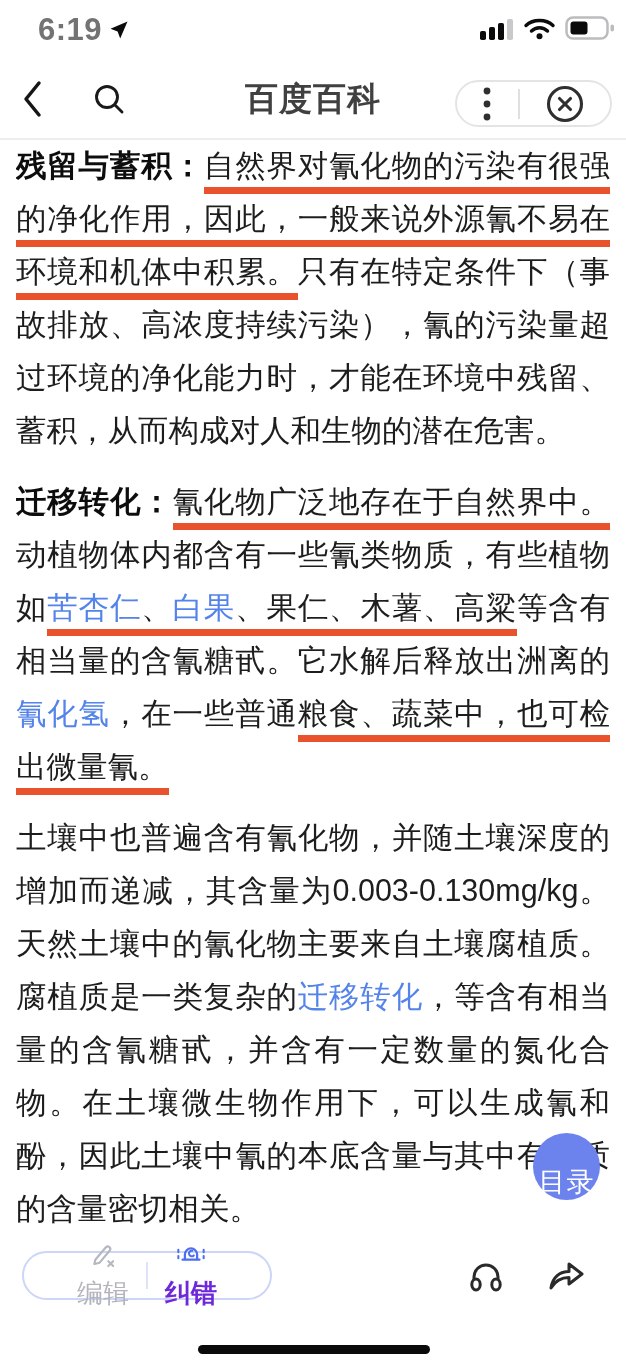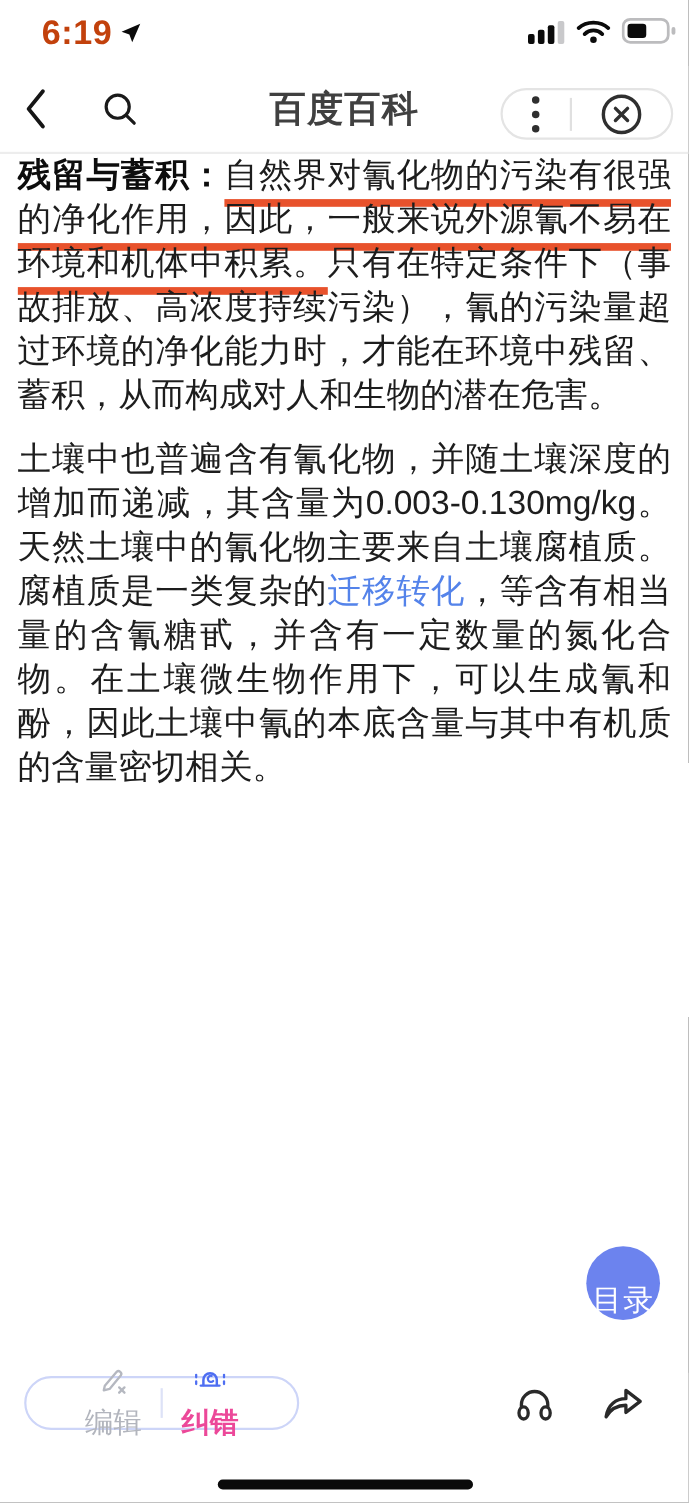--- a/index.html
+++ b/index.html
@@ -1,55 +1,55 @@
 <!DOCTYPE html>
 <html><head>
 <meta charset="utf-8">
 <style>
   html,body{margin:0;padding:0;background:#888;}
   .phone{position:relative;width:626px;height:1366px;background:#fff;overflow:hidden;
          font-family:"Liberation Sans","DejaVu Sans",sans-serif;}
 
   
   .statusbar{position:absolute;top:0;left:0;right:0;height:60px;}
-  .sb-time{position:absolute;left:38px;top:12px;font-size:31px;font-weight:700;color:#c2410c;
+  .sb-time{position:absolute;left:38px;top:12px;font-size:31px;font-weight:700;color:#737373;
            letter-spacing:.5px;display:flex;align-items:center;gap:7px;}
   .sb-right{position:absolute;right:11px;top:16px;display:flex;align-items:center;gap:9px;}
 
   
   .navbar{position:absolute;top:60px;left:0;right:0;height:78px;border-bottom:2px solid #ededed;background:#fff;}
   .nav-title{position:absolute;left:0;right:0;top:0;height:78px;display:flex;align-items:center;justify-content:center;
              font-size:33px;font-weight:700;color:#404040;letter-spacing:1px;}
   .nav-back{position:absolute;left:22px;top:20px;width:22px;height:38px;}
   .nav-search{position:absolute;left:92px;top:22px;width:36px;height:36px;}
   .nav-capsule{position:absolute;right:14px;top:20px;width:157px;height:47px;border:2px solid #e4e4e4;
                border-radius:25px;box-sizing:border-box;display:flex;align-items:center;justify-content:space-evenly;background:#fff;}
   .cap-div{width:2px;height:30px;background:#e0e0e0;}
 
   
   .article{position:absolute;left:16px;width:594px;top:139px;height:1109px;overflow:hidden;
-           font-size:30.5px;line-height:40px;color:#1d1d1d;text-align:justify;}
+           font-size:30.5px;line-height:53px;color:#1d1d1d;text-align:justify;}
   .article p{margin:0 0 18px 0;}
   .seg-bold{font-weight:700;color:#0d0d0d;}
   .seg-u{border-bottom:7px solid #e8522c;padding-bottom:5px;
          -webkit-box-decoration-break:clone;box-decoration-break:clone;}
   .seg-link{color:#5483ea;}
 
   
   .toc-fab{position:absolute;left:533px;top:1133px;width:67px;height:67px;border-radius:50%;
            background:#6c83ee;color:#fff;font-size:27px;display:flex;align-items:flex-end;justify-content:center;
            letter-spacing:1px;cursor:pointer;}
 
   
   .footer{position:absolute;left:0;right:0;bottom:0;height:118px;background:#fff;}
   .edit-capsule{position:absolute;left:22px;top:3px;width:250px;height:49px;border:2px solid #cdd5f8;
                 border-radius:26px;box-sizing:border-box;display:flex;align-items:center;justify-content:center;background:#fff;}
   .ec-item{display:flex;align-items:center;gap:8px;flex-direction:column;}
   .ec-edit{color:#b2b5bd;font-size:26px;}
-  .ec-correct{color:#ec4899;font-size:26px;font-weight:600;}
+  .ec-correct{color:#6d28d9;font-size:26px;font-weight:600;}
   .ec-div{width:2px;height:27px;background:#dde2f7;margin:0 17px;}
   .fi-headphones{position:absolute;left:468px;top:13px;}
   .fi-share{position:absolute;left:547px;top:11px;}
   .home-indicator{position:absolute;left:198px;top:97px;width:232px;height:9px;border-radius:5px;background:#0a0a0a;}
 </style>
 </head>
 <body>
 
 <div class="phone">
 
@@ -102,20 +102,23 @@
         <line x1="25.5" y1="14.5" x2="14.5" y2="25.5" stroke="#2f2f2f" stroke-width="3.1" stroke-linecap="round"></line>
       </svg>
     </div>
   </div>
 
   <div class="article">
     <p>
       <span class="seg-bold">残留与蓄积：</span><span class="seg-u">自然界对氰化物的污染有很强的净化作用，因此，一般来说外源氰不易在环境和机体中积累。</span><span>只有在特定条件下（事故排放、高浓度持续污染），氰的污染量超过环境的净化能力时，才能在环境中残留、蓄积，从而构成对人和生物的潜在危害。</span>
     </p>
     <p>
+      <span class="seg-bold">迁移转化：</span><span class="seg-u">氰化物广泛地存在于自然界中。</span><span>动植物体内都含有一些氰类物质，有些植物如</span><span class="seg-link seg-u">苦杏仁</span><span class="seg-u">、</span><span class="seg-link seg-u">白果</span><span class="seg-u">、果仁、木薯、高粱</span><span>等含有相当量的含氰糖甙。它水解后释放出洲离的</span><span class="seg-link">氰化氢</span><span>，在一些普通</span><span class="seg-u">粮食、蔬菜中，也可检出微量氰。</span>
+    </p>
+    <p>
       <span>土壤中也普遍含有氰化物，并随土壤深度的增加而递减，其含量为0.003-0.130mg/kg。天然土壤中的氰化物主要来自土壤腐植质。腐植质是一类复杂的</span><span class="seg-link">迁移转化</span><span>，等含有相当量的含氰糖甙，并含有一定数量的氮化合物。在土壤微生物作用下，可以生成氰和酚，因此土壤中氰的本底含量与其中有机质的含量密切相关。</span>
     </p>
   </div>
 
   <div class="toc-fab">
     <span>目录</span>
   </div>
 
   <div class="footer">
     <div class="edit-capsule">

